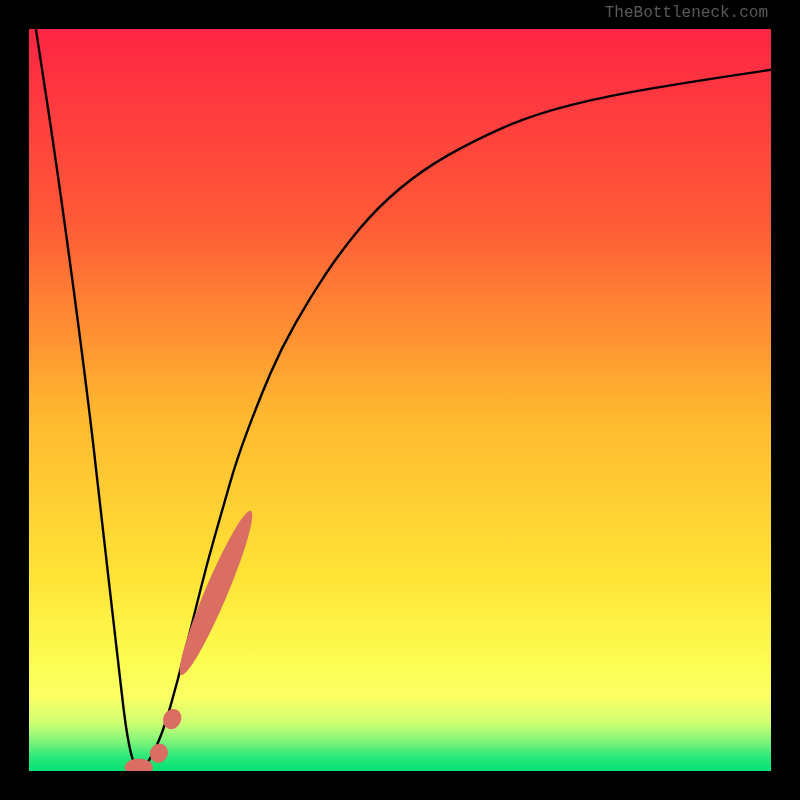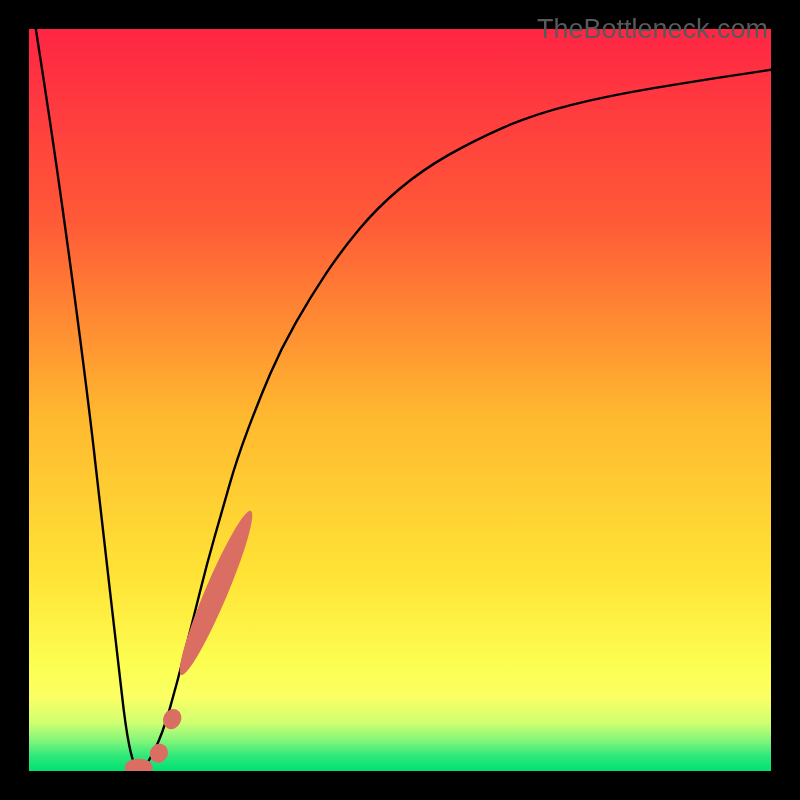--- a/index.html
+++ b/index.html
@@ -23,25 +23,24 @@
     top: 29px;
     width: 742px;
     height: 742px;
     overflow: hidden;
   }
   .watermark {
     position: absolute;
     top: 4px;
     right: 32px;
     color: #58595b;
-    font-size: 27px;
+    font-size: 16px;
     font-weight: 400;
-    font-family: Liberation Sans, sans-serif;
+    font-family: Liberation Mono, monospace;
     letter-spacing: 0px;
-    margin-top: 10px;
   }
   svg { display:block; }
 </style>
 </head>
 <body>
 
 <div class="frame">
 
   <div class="plot">
     <svg id="plot-svg" width="742" height="742" viewBox="0 0 742 742">

